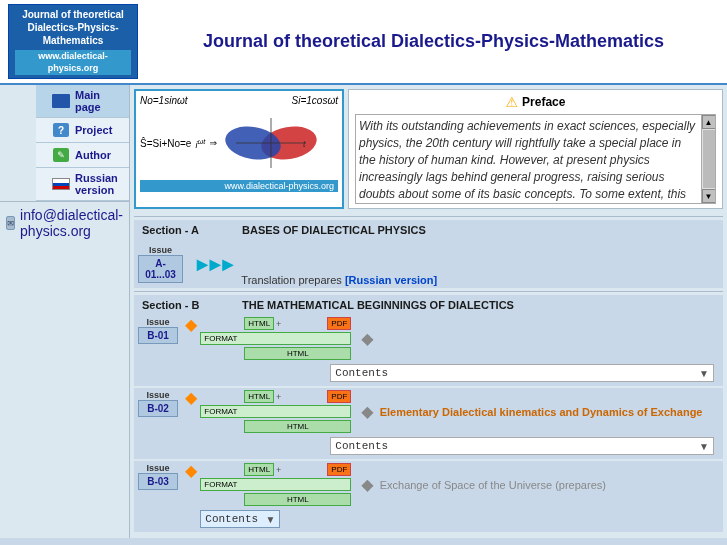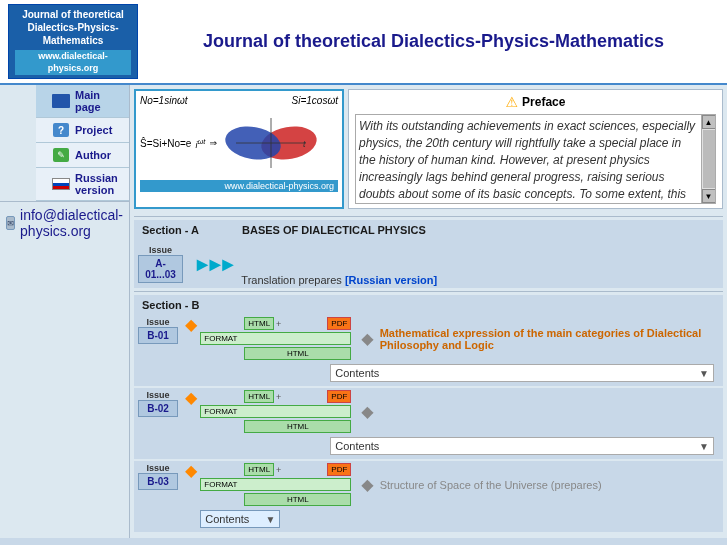--- a/index.html
+++ b/index.html
@@ -381,20 +381,21 @@
       background: white;
       border: 1px solid #aaaaaa;
       margin: 2px 0 2px 50px;
       padding: 2px 4px;
       width: calc(100% - 55px);
     }
     .contents-label {
       font-size: 11px;
       color: #333;
       flex: 1;
+      font-family: Liberation Mono, monospace;
     }
     .contents-arrow {
       color: #555;
       font-size: 10px;
     }
 
     .contents-bar-small {
       display: flex;
       align-items: center;
       background: #ddeeff;
@@ -536,20 +537,21 @@
       </div>
       <span class="translation-text">
         <span>Translation prepares</span>
         <a href="#" class="translation-link">[Russian version]</a>
       </span>
     </div>
 
     <div class="divider"></div>
     <div class="section-header">
       <span class="section-label">Section - B</span>
+      <span class="section-title">THE MATHEMATICAL BEGINNINGS OF DIALECTICS</span>
     </div>
 
     <div class="b-item">
       <div class="b-item-row">
         <div style="display:flex; flex-direction:column; align-items:center; margin-right:4px;">
           <span style="font-size:9px; color:#333; font-weight:bold;">Issue</span>
           <div class="b-issue-badge">B-01</div>
         </div>
         <span class="bullet-orange">◆</span>
         <div style="display:flex; flex-direction:column; flex:1;">
@@ -557,21 +559,20 @@
             <div class="format-stack">
               <div class="format-inline">
                 <button class="format-btn html">HTML</button>
                 <span class="plus-sign">+</span>
                 <button class="format-btn pdf">PDF</button>
               </div>
               <span class="format-label">FORMAT</span>
               <button class="format-btn html-bottom">HTML</button>
             </div>
             <span class="bullet-gray">◆</span>
-            <a href="#" class="article-title-link">Mathematical expression of the main categories of Dialectical Philosophy and Logic</a>
           </div>
 
           <div style="display:flex; align-items:center; margin-left:80px;">
             <div class="contents-bar">
               <span class="contents-label">Contents</span>
               <span class="contents-arrow">▼</span>
             </div>
           </div>
         </div>
       </div>
@@ -589,20 +590,21 @@
             <div class="format-stack">
               <div class="format-inline">
                 <button class="format-btn html">HTML</button>
                 <span class="plus-sign">+</span>
                 <button class="format-btn pdf">PDF</button>
               </div>
               <span class="format-label">FORMAT</span>
               <button class="format-btn html-bottom">HTML</button>
             </div>
             <span class="bullet-gray">◆</span>
+            <a href="#" class="article-title-link">Elementary Dialectical kinematics and Dynamics of Exchange</a>
           </div>
 
           <div style="display:flex; align-items:center; margin-left:80px;">
             <div class="contents-bar">
               <span class="contents-label">Contents</span>
               <span class="contents-arrow">▼</span>
             </div>
           </div>
         </div>
       </div>
@@ -620,21 +622,21 @@
             <div class="format-stack">
               <div class="format-inline">
                 <button class="format-btn html">HTML</button>
                 <span class="plus-sign">+</span>
                 <button class="format-btn pdf">PDF</button>
               </div>
               <span class="format-label">FORMAT</span>
               <button class="format-btn html-bottom">HTML</button>
             </div>
             <span class="bullet-gray">◆</span>
-            <span class="article-title-gray">Structure of Space of the Universe (prepares)</span>
+            <span class="article-title-gray">Exchange of Space of the Universe (prepares)</span>
           </div>
 
           <div style="display:flex; align-items:center; margin-left:0px;">
             <div class="contents-bar-small">
               <span class="contents-label">Contents</span>
               <span class="contents-arrow">▼</span>
             </div>
           </div>
         </div>
       </div>

